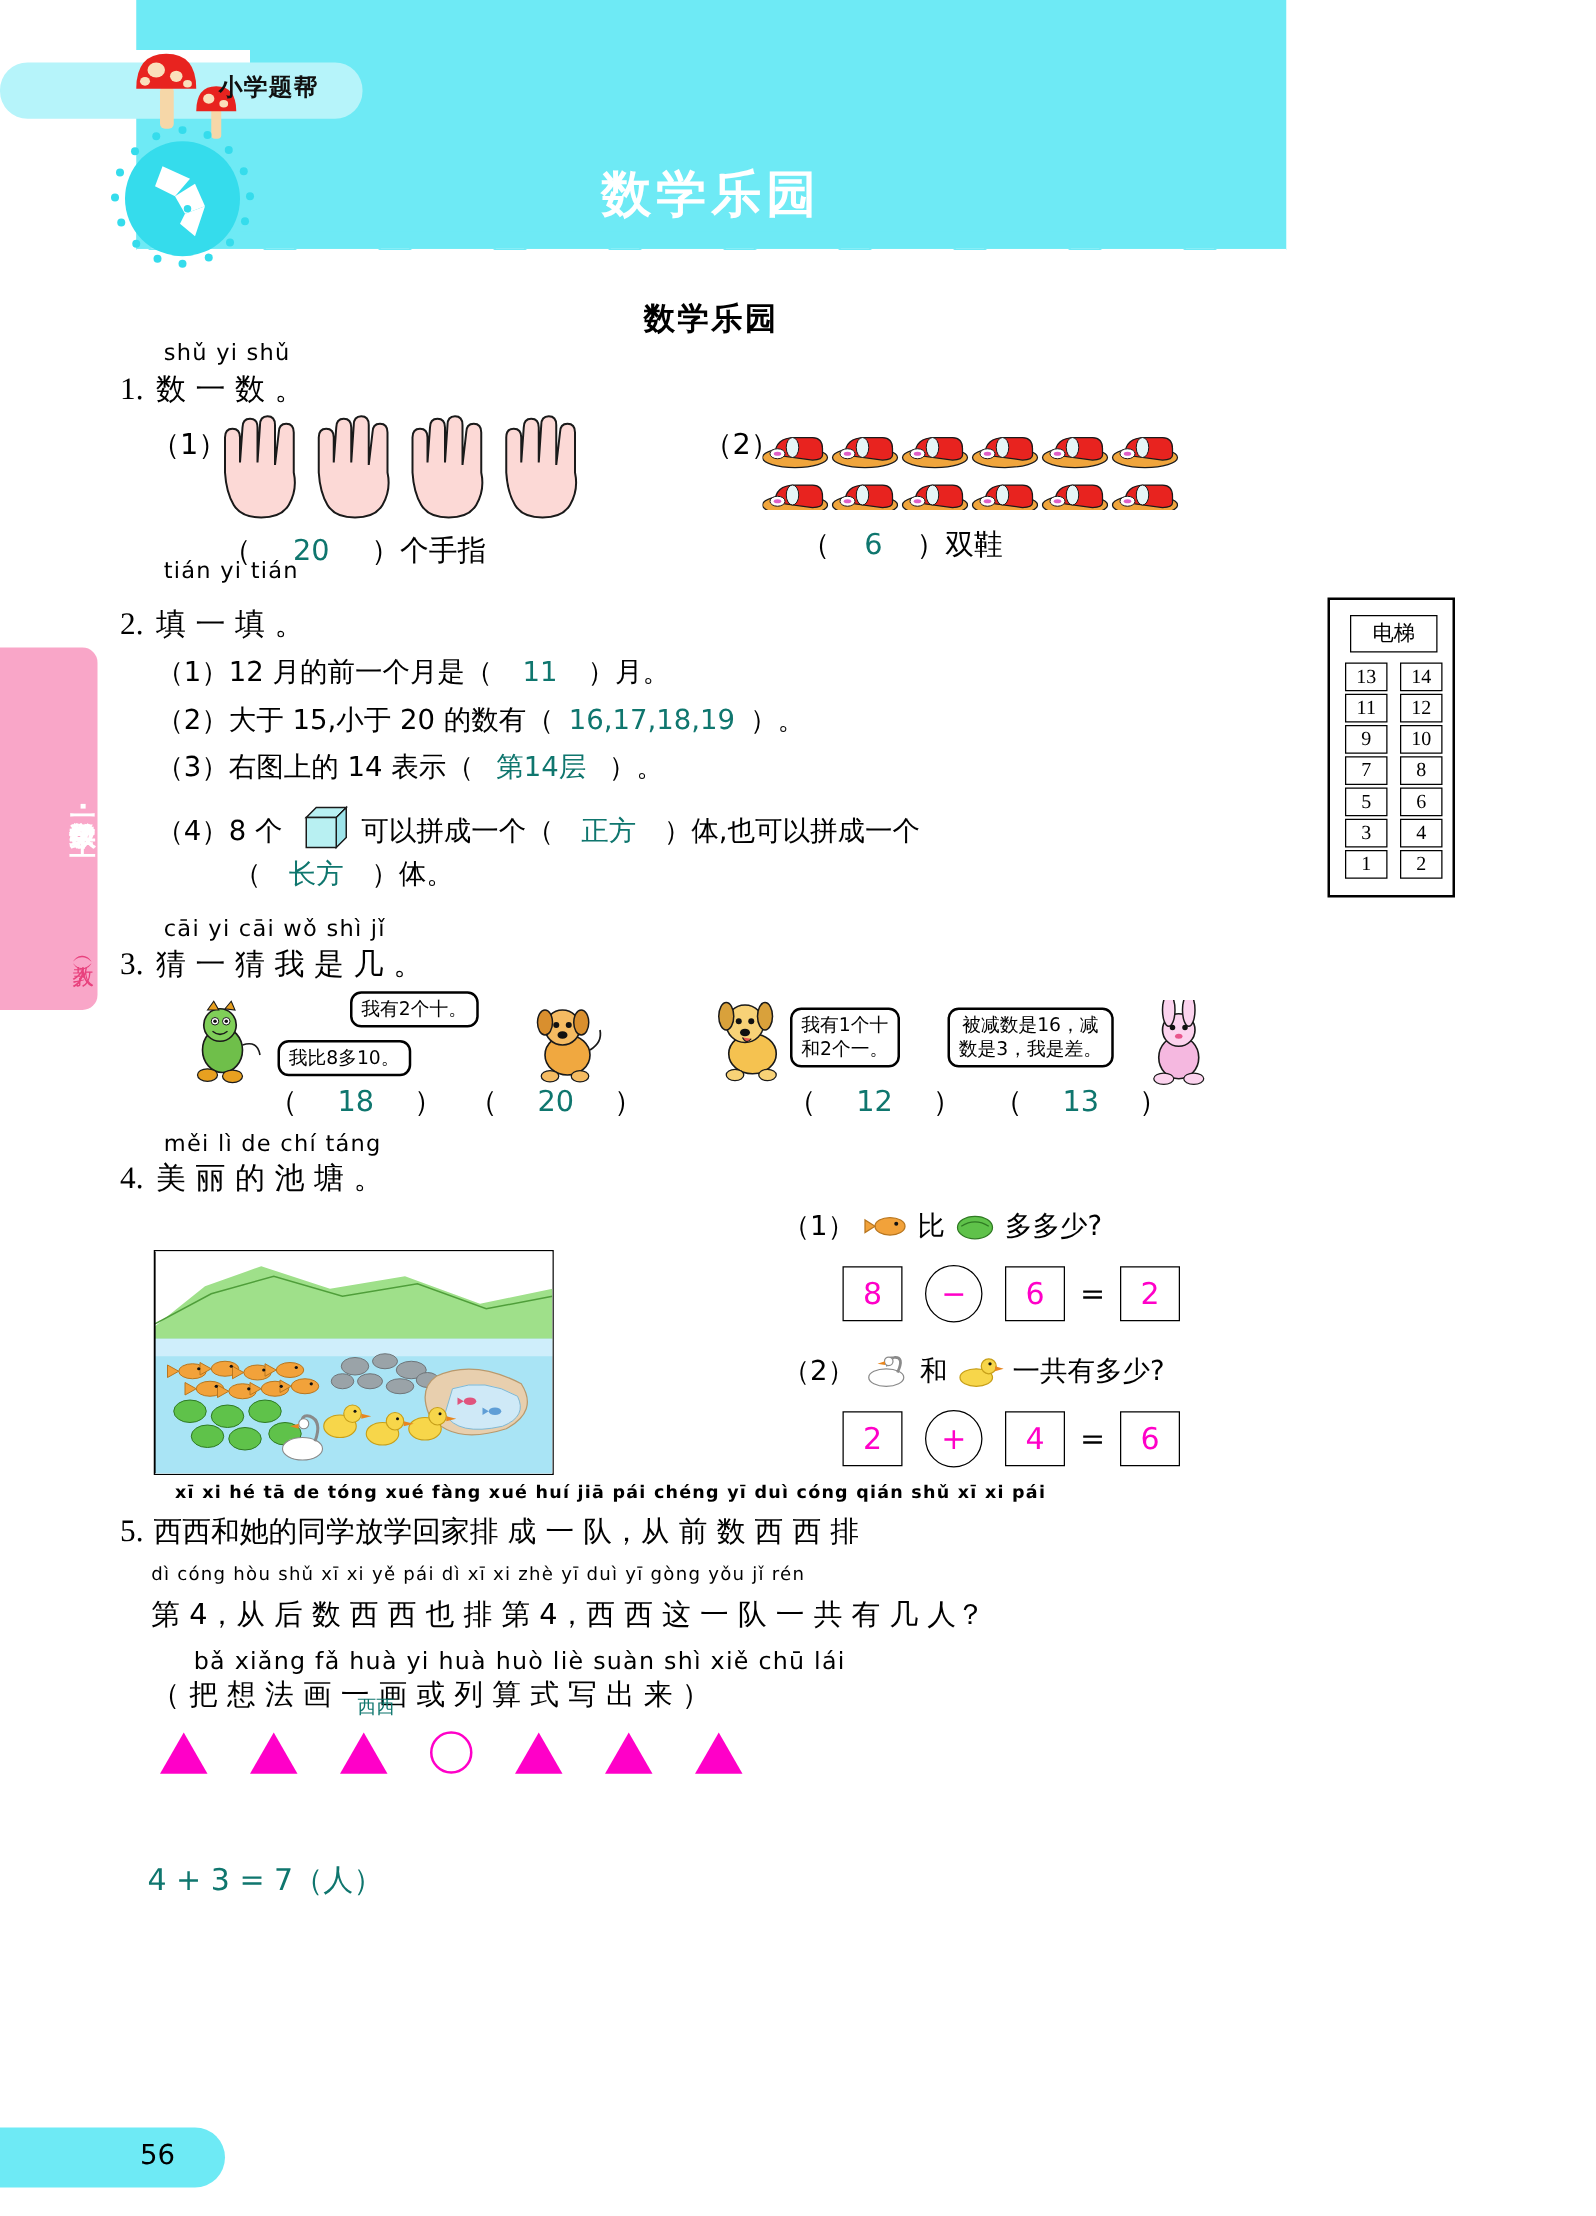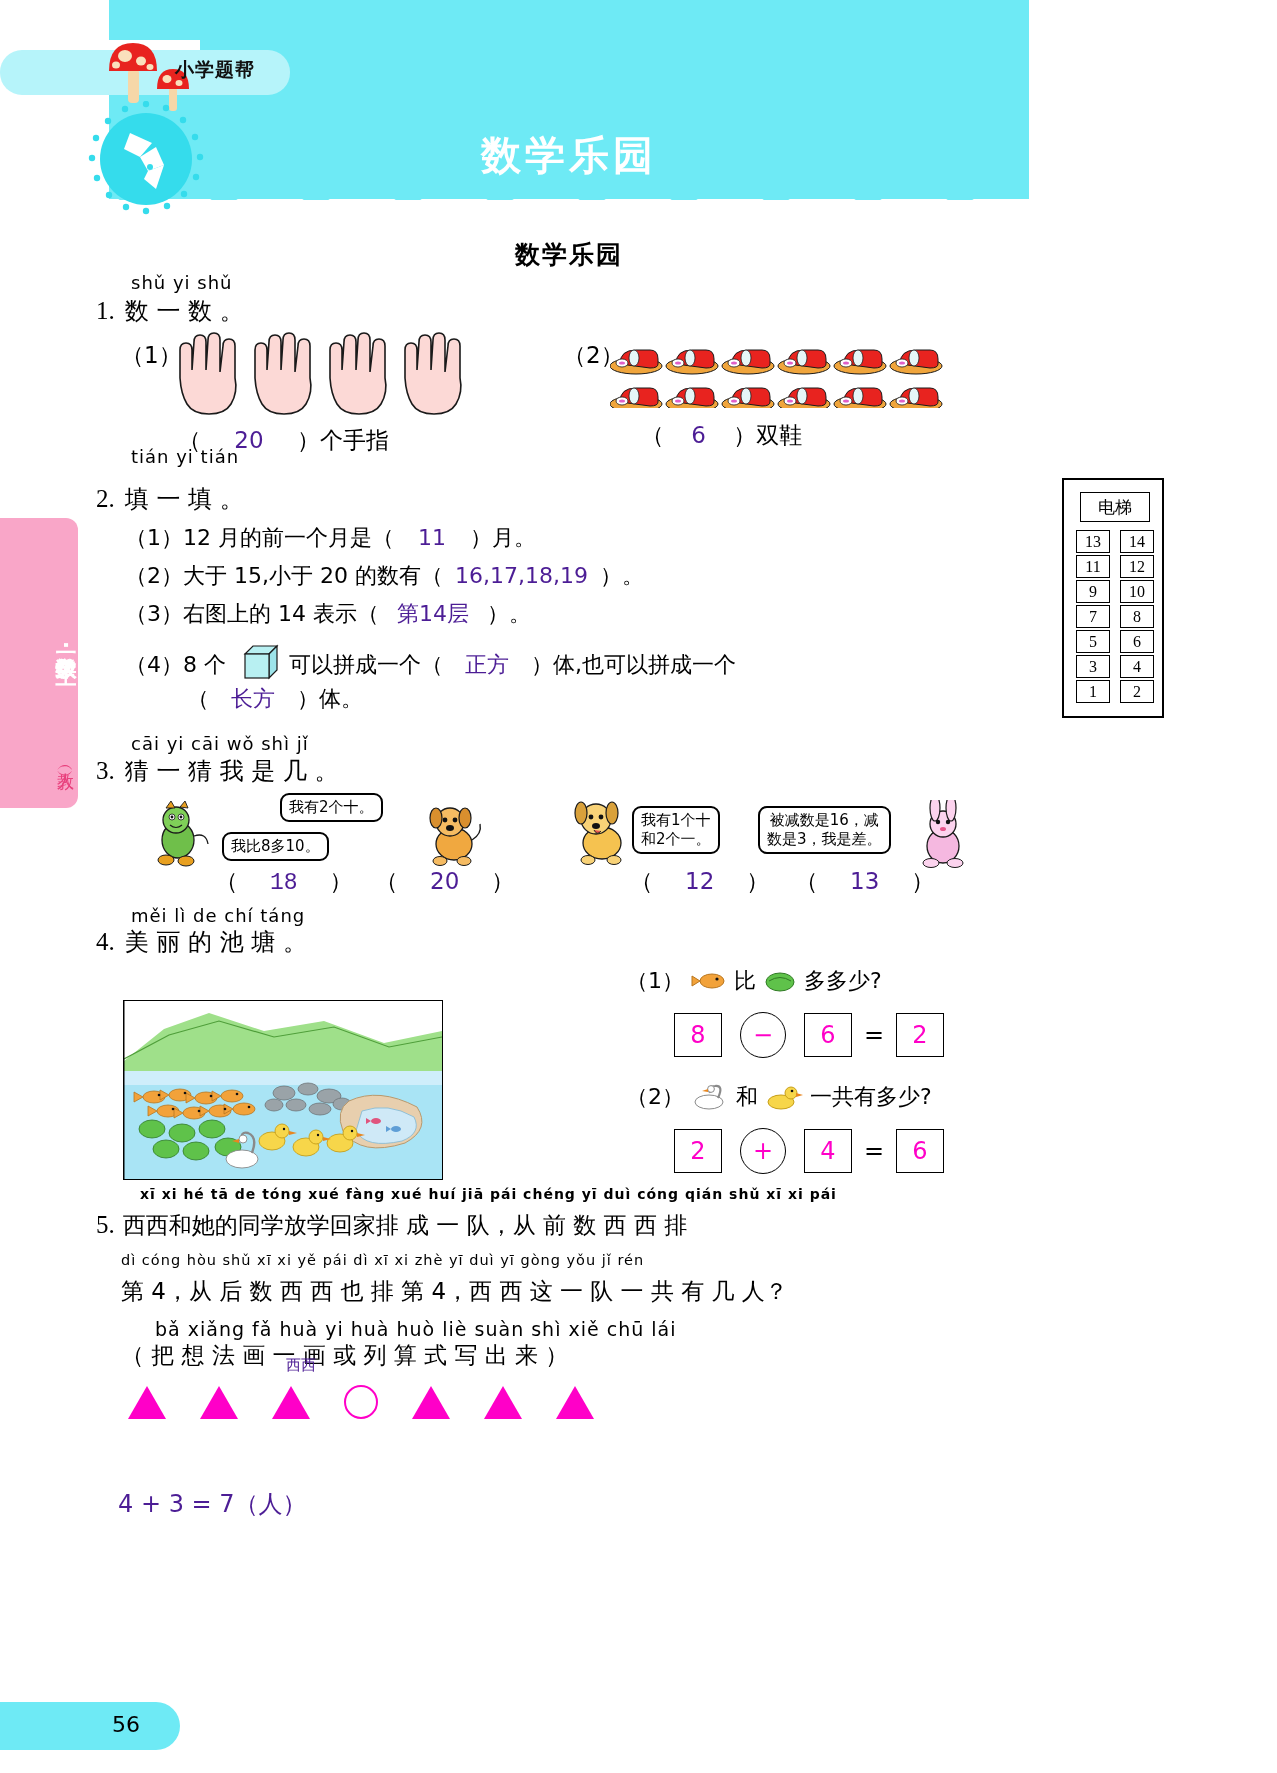--- a/index.html
+++ b/index.html
@@ -75,21 +75,21 @@
   }
 
   .pinyin{
     font-family:"DejaVu Sans", sans-serif;
     font-size:18px; color:#000; letter-spacing:1px; white-space:pre;
   }
   .qnum{
     font-size:25px; font-family:"Liberation Serif", serif;
   }
   .cn{ font-family:"DejaVu Sans", sans-serif; }
-  .ans{ color:#4c1d95; font-family:"DejaVu Sans", sans-serif; }
+  .ans{ color:#0f766e; font-family:"DejaVu Sans", sans-serif; }
   .big{ font-size:24px; }
 
   .row{ position:absolute; white-space:nowrap; }
 
   
   #elevator{
     position:absolute; left:1062px; top:478px; width:102px; height:240px;
     border:2px solid #000; background:#fff;
   }
   #elev-label{
@@ -449,21 +449,21 @@
   <ellipse cx="43" cy="18" rx="6" ry="10" fill="#d98f2e" stroke="#1a1a1a" stroke-width="1.2"></ellipse>
   <circle cx="23" cy="20" r="2.4" fill="#111"></circle>
     <circle cx="33" cy="20" r="2.4" fill="#111"></circle>
   <ellipse cx="28" cy="28" rx="4" ry="3" fill="#111"></ellipse>
   <ellipse cx="18" cy="61" rx="7" ry="4.5" fill="#f5bb62" stroke="#1a1a1a" stroke-width="1"></ellipse>
   <ellipse cx="42" cy="61" rx="7" ry="4.5" fill="#f5bb62" stroke="#1a1a1a" stroke-width="1"></ellipse>
   <path d="M50,40 q10,-6 8,-16" fill="none" stroke="#1a1a1a" stroke-width="1.4"></path>
 </svg>
 
 <div class="row cn" style="left:215px; top:866px; font-size:23px;">
-  <span>（</span><span class="ans" style="padding:0 32px;font-family:Liberation Mono, monospace;">18</span><span>）</span>
+  <span>（</span><span class="ans" style="padding:0 32px;">18</span><span>）</span>
 </div>
 <div class="row cn" style="left:375px; top:866px; font-size:23px;">
   <span>（</span><span class="ans" style="padding:0 32px;">20</span><span>）</span>
 </div>
 
 <svg style="position:absolute; left:570px; top:797px;" width="64" height="70" viewBox="0 0 64 70">
   <ellipse cx="32" cy="46" rx="19" ry="16" fill="#f5c250" stroke="#1a1a1a" stroke-width="1.3"></ellipse>
   <circle cx="26" cy="22" r="15" fill="#f8d277" stroke="#1a1a1a" stroke-width="1.3"></circle>
   <ellipse cx="11" cy="16" rx="6" ry="11" fill="#d9a13b" stroke="#1a1a1a" stroke-width="1.2"></ellipse>
   <ellipse cx="42" cy="16" rx="6" ry="11" fill="#d9a13b" stroke="#1a1a1a" stroke-width="1.2"></ellipse>

